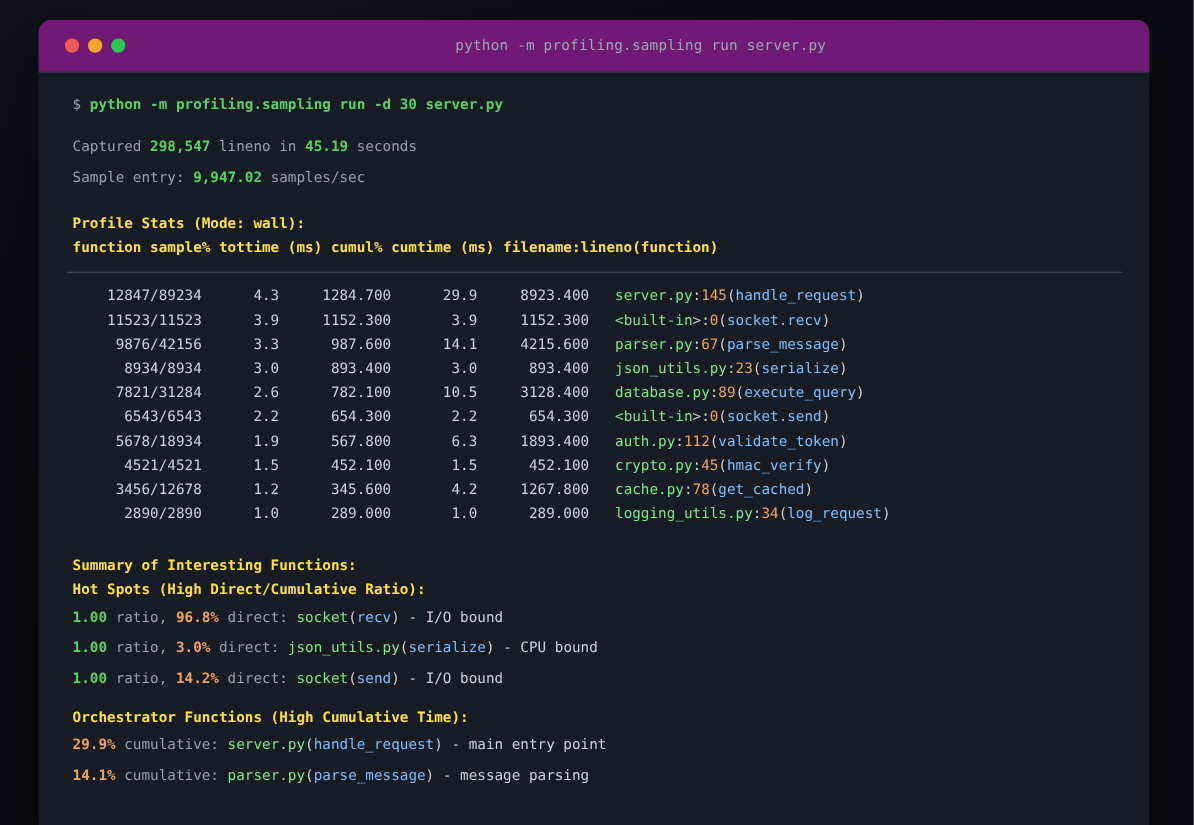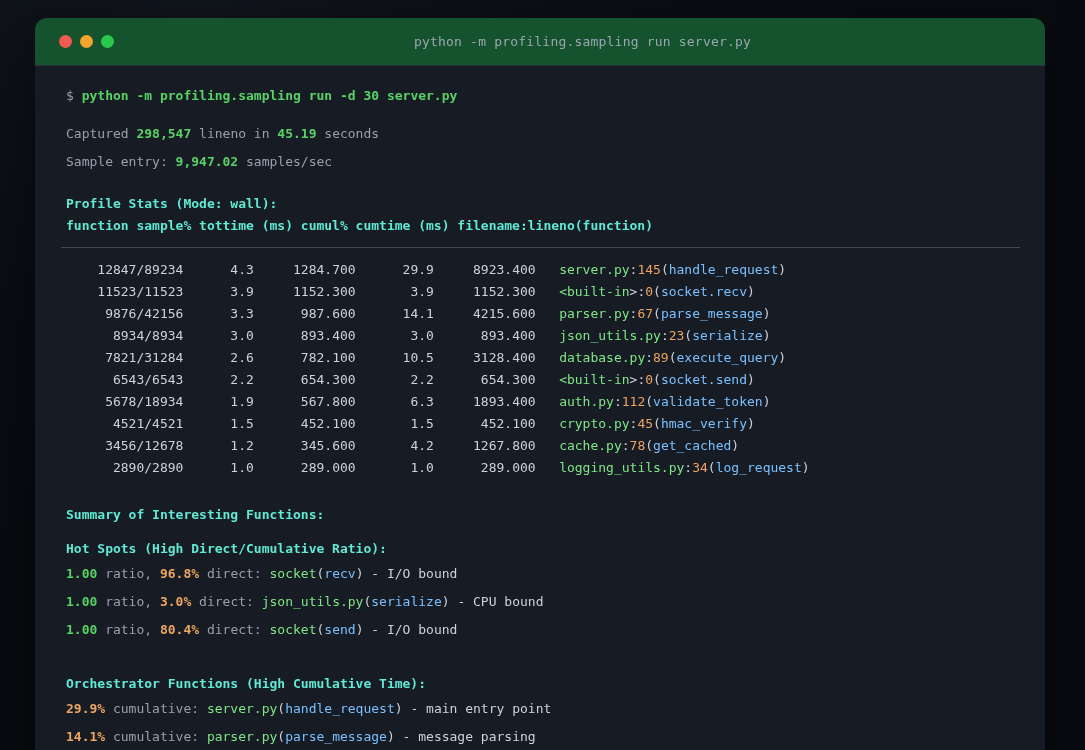--- a/index.html
+++ b/index.html
@@ -9,40 +9,40 @@
     font-family: "DejaVu Sans Mono", "Liberation Mono", monospace;
     font-size: 13px;
   }
   .window {
     position:absolute; left:35px; top:18px; width:1010px; height:760px;
     background:#161b24; border-radius:12px 12px 0 0;
     box-shadow: 0 18px 60px rgba(0,0,0,.55);
     overflow:hidden;
   }
   .titlebar {
-    height:48px; background:#14532d; border-bottom:1px solid #2c333e;
+    height:48px; background:#701a75; border-bottom:1px solid #2c333e;
     display:flex; align-items:center; padding:0 16px 0 24px;gap:11px;
   }
   .lights { display:flex; gap:8px; width:66px; flex:0 0 auto; }
   .light { width:13px; height:13px; border-radius:50%; display:inline-block; }
   .light.red { background:#ef5b50; }
   .light.yellow { background:#f3a42a; }
   .light.green { background:#2bc84e; }
   .titlebar .title { flex:1; text-align:center; color:#9ba6b2; font-size:13px; letter-spacing:0.2px; }
   .term { padding:19px 25px 0 31px; }
   .line { line-height:22px; height:22px; white-space:pre; color:#ccd2db; }
-  .heading { color:#5eead4; font-weight:700; }
+  .heading { color:#fde047; font-weight:700; }
   .divider { border-top:1px solid #414959; margin:10px 0 11px -5px; }
   .mt-prompt-gap { margin-top:16px; }
   .mt-para { margin-top:6px; }
   .mt-lg { margin-top:20px; }
   .mt-xl { margin-top:25px; }
-  .mt-md { margin-top:12px; }
+  .mt-md { }
   .mt-xs { margin-top:3px; }
-  .mt-sec { margin-top:32px; }
+  .mt-sec { margin-top:13px; }
   .c-text { color:#ccd2db; }
   .c-dim { color:#97a1ae; }
   .c-green { color:#56d364; }
   .c-fgreen { color:#7ee787;margin-top:44px; }
   .c-fblue { color:#79c0ff; }
   .c-orange { color:#eda55f; }
   .b { font-weight:700; }
 </style>
 </head>
 <body>
@@ -80,21 +80,21 @@
         <div class="line"><span class="c-text">     3456/12678</span><span class="c-text">      1.2</span><span class="c-text">      345.600</span><span class="c-text">       4.2</span><span class="c-text">     1267.800</span><span class="c-text">   </span><span class="c-fgreen">cache.py</span><span class="c-text">:</span><span class="c-orange">78</span><span class="c-text">(</span><span class="c-fblue">get_cached</span><span class="c-text">)</span></div>
         <div class="line"><span class="c-text">      2890/2890</span><span class="c-text">      1.0</span><span class="c-text">      289.000</span><span class="c-text">       1.0</span><span class="c-text">      289.000</span><span class="c-text">   </span><span class="c-fgreen">logging_utils.py</span><span class="c-text">:</span><span class="c-orange">34</span><span class="c-text">(</span><span class="c-fblue">log_request</span><span class="c-text">)</span></div>
       </div>
 
     <div class="line heading mt-xl">Summary of Interesting Functions:</div>
 
     <div class="line heading mt-md">Hot Spots (High Direct/Cumulative Ratio):</div>
     <div id="hotspot-lines">
         <div class="line mt-xs"><span class="c-green b">1.00</span><span class="c-dim"> ratio, </span><span class="c-orange b">96.8%</span><span class="c-dim"> direct: </span><span class="c-fgreen">socket</span><span class="c-text">(</span><span class="c-fblue">recv</span><span class="c-text">)</span><span class="c-text"> - I/O bound</span></div>
         <div class="line mt-para"><span class="c-green b">1.00</span><span class="c-dim"> ratio, </span><span class="c-orange b">3.0%</span><span class="c-dim"> direct: </span><span class="c-fgreen">json_utils.py</span><span class="c-text">(</span><span class="c-fblue">serialize</span><span class="c-text">)</span><span class="c-text"> - CPU bound</span></div>
-        <div class="line mt-para"><span class="c-green b">1.00</span><span class="c-dim"> ratio, </span><span class="c-orange b">80.4%</span><span class="c-dim"> direct: </span><span class="c-fgreen">socket</span><span class="c-text">(</span><span class="c-fblue">send</span><span class="c-text">)</span><span class="c-text"> - I/O bound</span></div>
+        <div class="line mt-para"><span class="c-green b">1.00</span><span class="c-dim"> ratio, </span><span class="c-orange b">14.2%</span><span class="c-dim"> direct: </span><span class="c-fgreen">socket</span><span class="c-text">(</span><span class="c-fblue">send</span><span class="c-text">)</span><span class="c-text"> - I/O bound</span></div>
       </div>
 
     <div class="line heading mt-sec">Orchestrator Functions (High Cumulative Time):</div>
     <div id="orchestrator-lines">
         <div class="line mt-xs"><span class="c-orange b">29.9%</span><span class="c-dim"> cumulative: </span><span class="c-fgreen">server.py</span><span class="c-text">(</span><span class="c-fblue">handle_request</span><span class="c-text">)</span><span class="c-text"> - main entry point</span></div>
         <div class="line mt-para"><span class="c-orange b">14.1%</span><span class="c-dim"> cumulative: </span><span class="c-fgreen">parser.py</span><span class="c-text">(</span><span class="c-fblue">parse_message</span><span class="c-text">)</span><span class="c-text"> - message parsing</span></div>
       </div>
   </div>
 </div>
 

